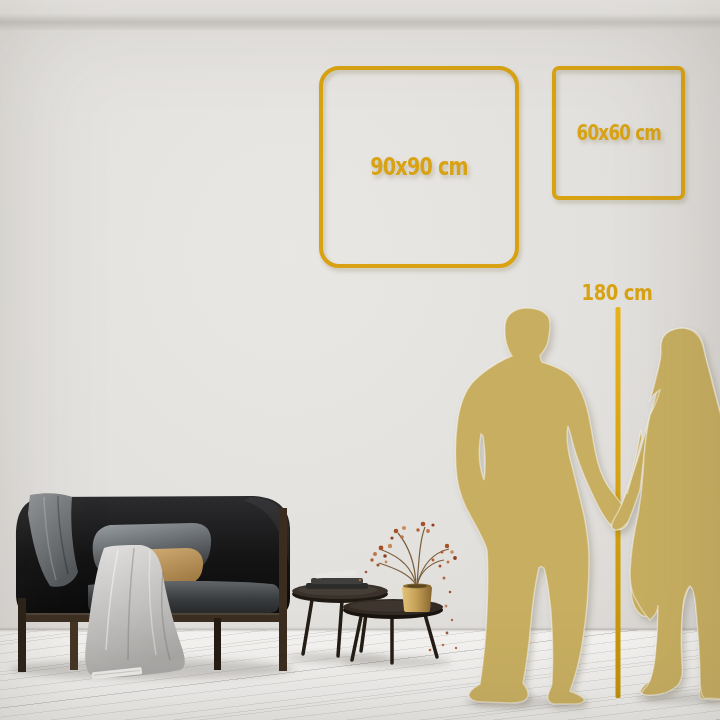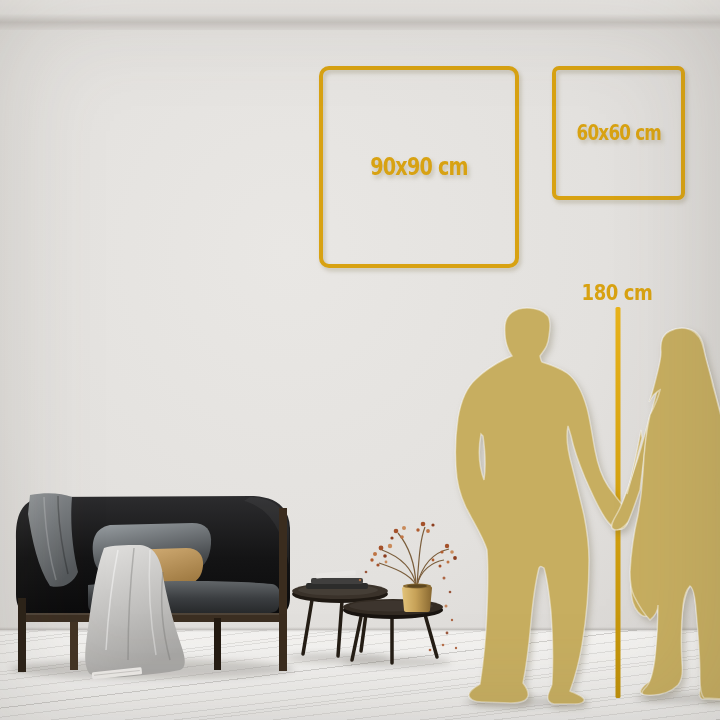--- a/index.html
+++ b/index.html
@@ -21,21 +21,21 @@
   .vignette{position:absolute;inset:0;pointer-events:none;
         box-shadow:inset 0 0 110px rgba(90,82,70,0.18);}
   
   .frame{position:absolute;border-style:solid;border-color:var(--accent-gold,#d8a212);
          display:flex;align-items:center;justify-content:center;
          filter:drop-shadow(2px 3px 2px rgba(120,105,60,0.30));}
   .frame-label{color:var(--accent-gold,#d8a212);font-weight:700;letter-spacing:-1px;
          transform:scaleX(0.8);white-space:nowrap;}
   .f120{left:33px;top:66px;width:253px;height:254px;border-width:5px;border-radius:12px;}
   .f120 .frame-label{font-size:26px;}
-  .f90{left:319px;top:66px;width:192px;height:194px;border-width:4px;border-radius:10px;}
+  .f90{left:319px;top:66px;width:192px;height:194px;border-width:4px;border-radius:20px;}
   .f90 .frame-label{font-size:24px;}
   .f60{left:552px;top:66px;width:125px;height:126px;border-width:4px;border-radius:7px;justify-content:center;}
   .f60 .frame-label{font-size:21px;}
   .ruler-label{position:absolute;left:557px;top:280px;width:120px;text-align:center;
          color:var(--accent-gold,#d8a212);font-weight:700;font-size:22px;letter-spacing:-0.5px;
          transform:scaleX(0.82);white-space:nowrap;}
   .scene-svg{position:absolute;left:0;top:0;}
   .sil{filter:drop-shadow(3px 4px 3px rgba(110,100,70,0.30));}
 </style>
 </head>

